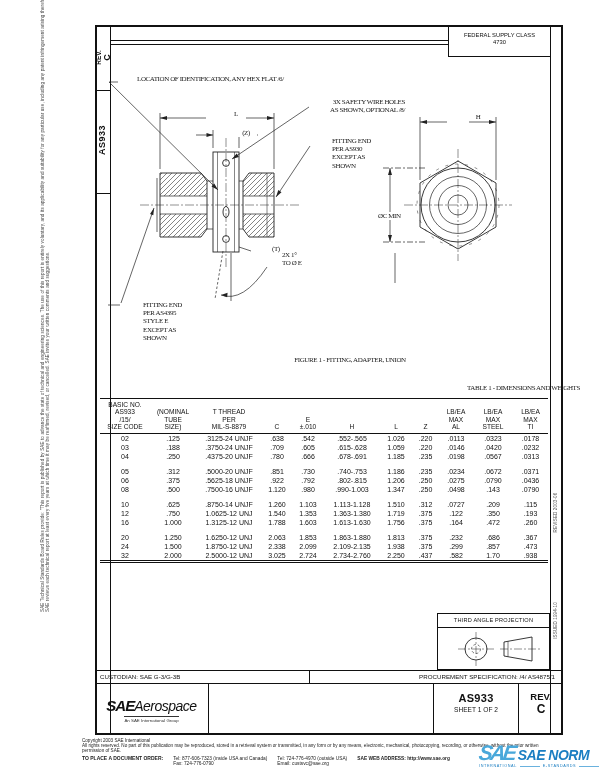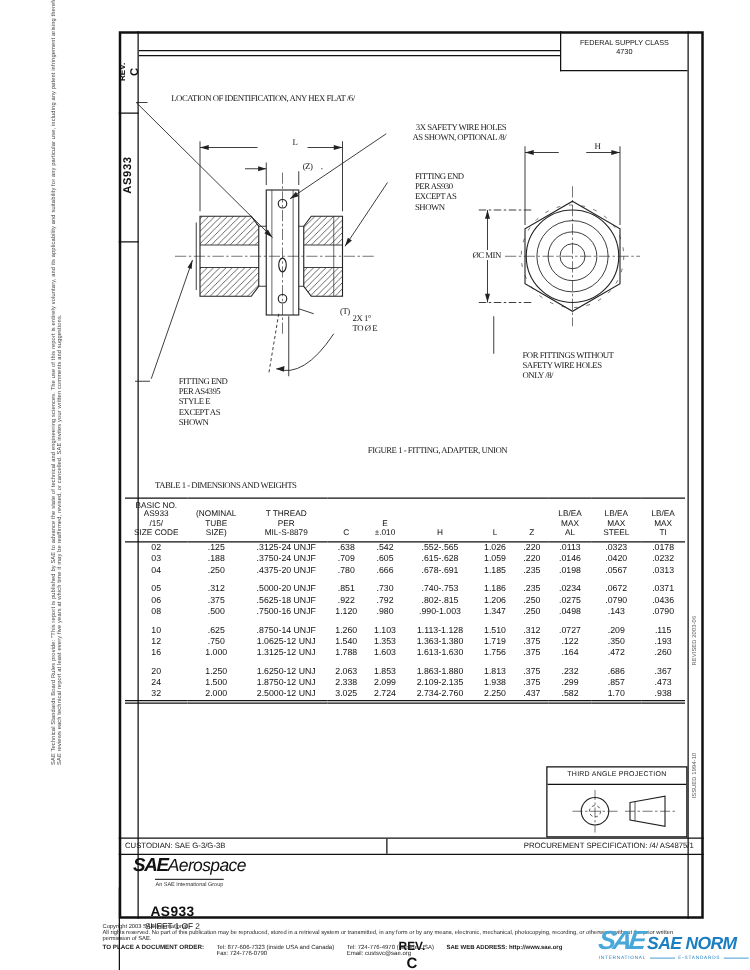--- a/index.html
+++ b/index.html
@@ -32,21 +32,21 @@
   .dim-table col:nth-child(7){width:32px}.dim-table col:nth-child(8){width:27px}
   .dim-table col:nth-child(9){width:34px}.dim-table col:nth-child(10){width:40px}
   .dim-table col:nth-child(11){width:35px}
   
   .ta-box{position:absolute;left:437px;top:613px;width:113px;height:57px;border:1px solid #111;box-sizing:border-box;}
   .ta-title{height:13px;border-bottom:1px solid #111;font-size:5.6px;line-height:13px;text-align:center;letter-spacing:.2px;}
   
   .cust-row{position:absolute;left:95px;top:670px;width:468px;height:13px;border-top:1.4px solid #111;box-sizing:border-box;display:flex;}
   .cust-cell{width:215px;border-right:1px solid #111;box-sizing:border-box;font-size:6.2px;line-height:12px;padding-left:5px;}
   .proc-cell{flex:1;font-size:6.2px;line-height:12px;text-align:right;padding-right:8px;}
-  .foot-row{position:absolute;left:95px;top:683px;width:468px;height:52px;border-top:1.1px solid #111;box-sizing:border-box;display:flex;flex-direction:column;}
+  .foot-row{position:absolute;left:95px;top:683px;width:468px;height:52px;border-top:1.1px solid #111;box-sizing:border-box;display:flex;}
   .logo-cell{width:113px;display:flex;flex-direction:column;align-items:center;justify-content:center;}
   .center-cell{width:225px;border-left:1.1px solid #111;box-sizing:border-box;}
   .num-cell{width:85px;border-left:1.1px solid #111;box-sizing:border-box;text-align:center;padding-top:8px;}
   .revc-cell{flex:1;border-left:1.1px solid #111;box-sizing:border-box;text-align:center;padding-top:7px;}
   .std-head{height:18px;border-bottom:1.1px solid #111;font-size:12.5px;font-weight:bold;text-align:center;line-height:18px;letter-spacing:.3px;}
   .std-title{font-size:7.3px;line-height:9px;text-align:center;padding-top:6px;}
   .logo-sae{font-weight:bold;font-style:italic;font-size:15px;letter-spacing:-1px;}
   .logo-aero{font-style:italic;font-size:14px;letter-spacing:-.5px;}
   .logo-sub{font-size:4.4px;color:#333;border-top:.8px solid #333;margin-top:1px;padding-top:1px;}
   .docnum{font-size:11px;font-weight:bold;letter-spacing:.3px;}
@@ -190,33 +190,30 @@
 AS SHOWN, OPTIONAL /8/</div>
   <div class="cad" style="left:313px;top:137px;">FITTING END
 PER AS930
 EXCEPT AS
 SHOWN</div>
   <div class="cad" style="left:124px;top:301px;">FITTING END
 PER AS4395
 STYLE E
 EXCEPT AS
 SHOWN</div>
-  <div class="cad" style="left:399px;top:280px;">FOR FITTINGS WITHOUT
-SAFETY WIRE HOLES
-ONLY /8/</div>
   <div class="cad" style="left:263px;top:251px;">2X 1°
 TO Ø E</div>
   <div class="cad dimlab" style="left:208px;top:110px;width:16px;">L</div>
   <div class="cad dimlab" style="left:216px;top:129px;width:20px;">(Z)</div>
   <div class="cad" style="left:253px;top:245px;">(T)</div>
   <div class="cad dimlab" style="left:448px;top:113px;width:20px;">H</div>
-  <div class="cad dimlab" style="left:358px;top:200px;">ØC MIN</div>
+  <div class="cad dimlab" style="left:358px;top:212px;">ØC MIN</div>
 
   <div class="cad" style="left:111px;top:356px;width:440px;text-align:center;">FIGURE 1 - FITTING, ADAPTER, UNION</div>
-  <div class="cad" style="left:105px;top:384px;width:440px;text-align:left;">TABLE 1 - DIMENSIONS AND WEIGHTS</div>
+  <div class="cad" style="left:121px;top:384px;width:440px;text-align:right;">TABLE 1 - DIMENSIONS AND WEIGHTS</div>
 
   <table class="dim-table">
     <colgroup>
         <col>
         <col>
         <col>
         <col>
         <col>
         <col>
         <col>

